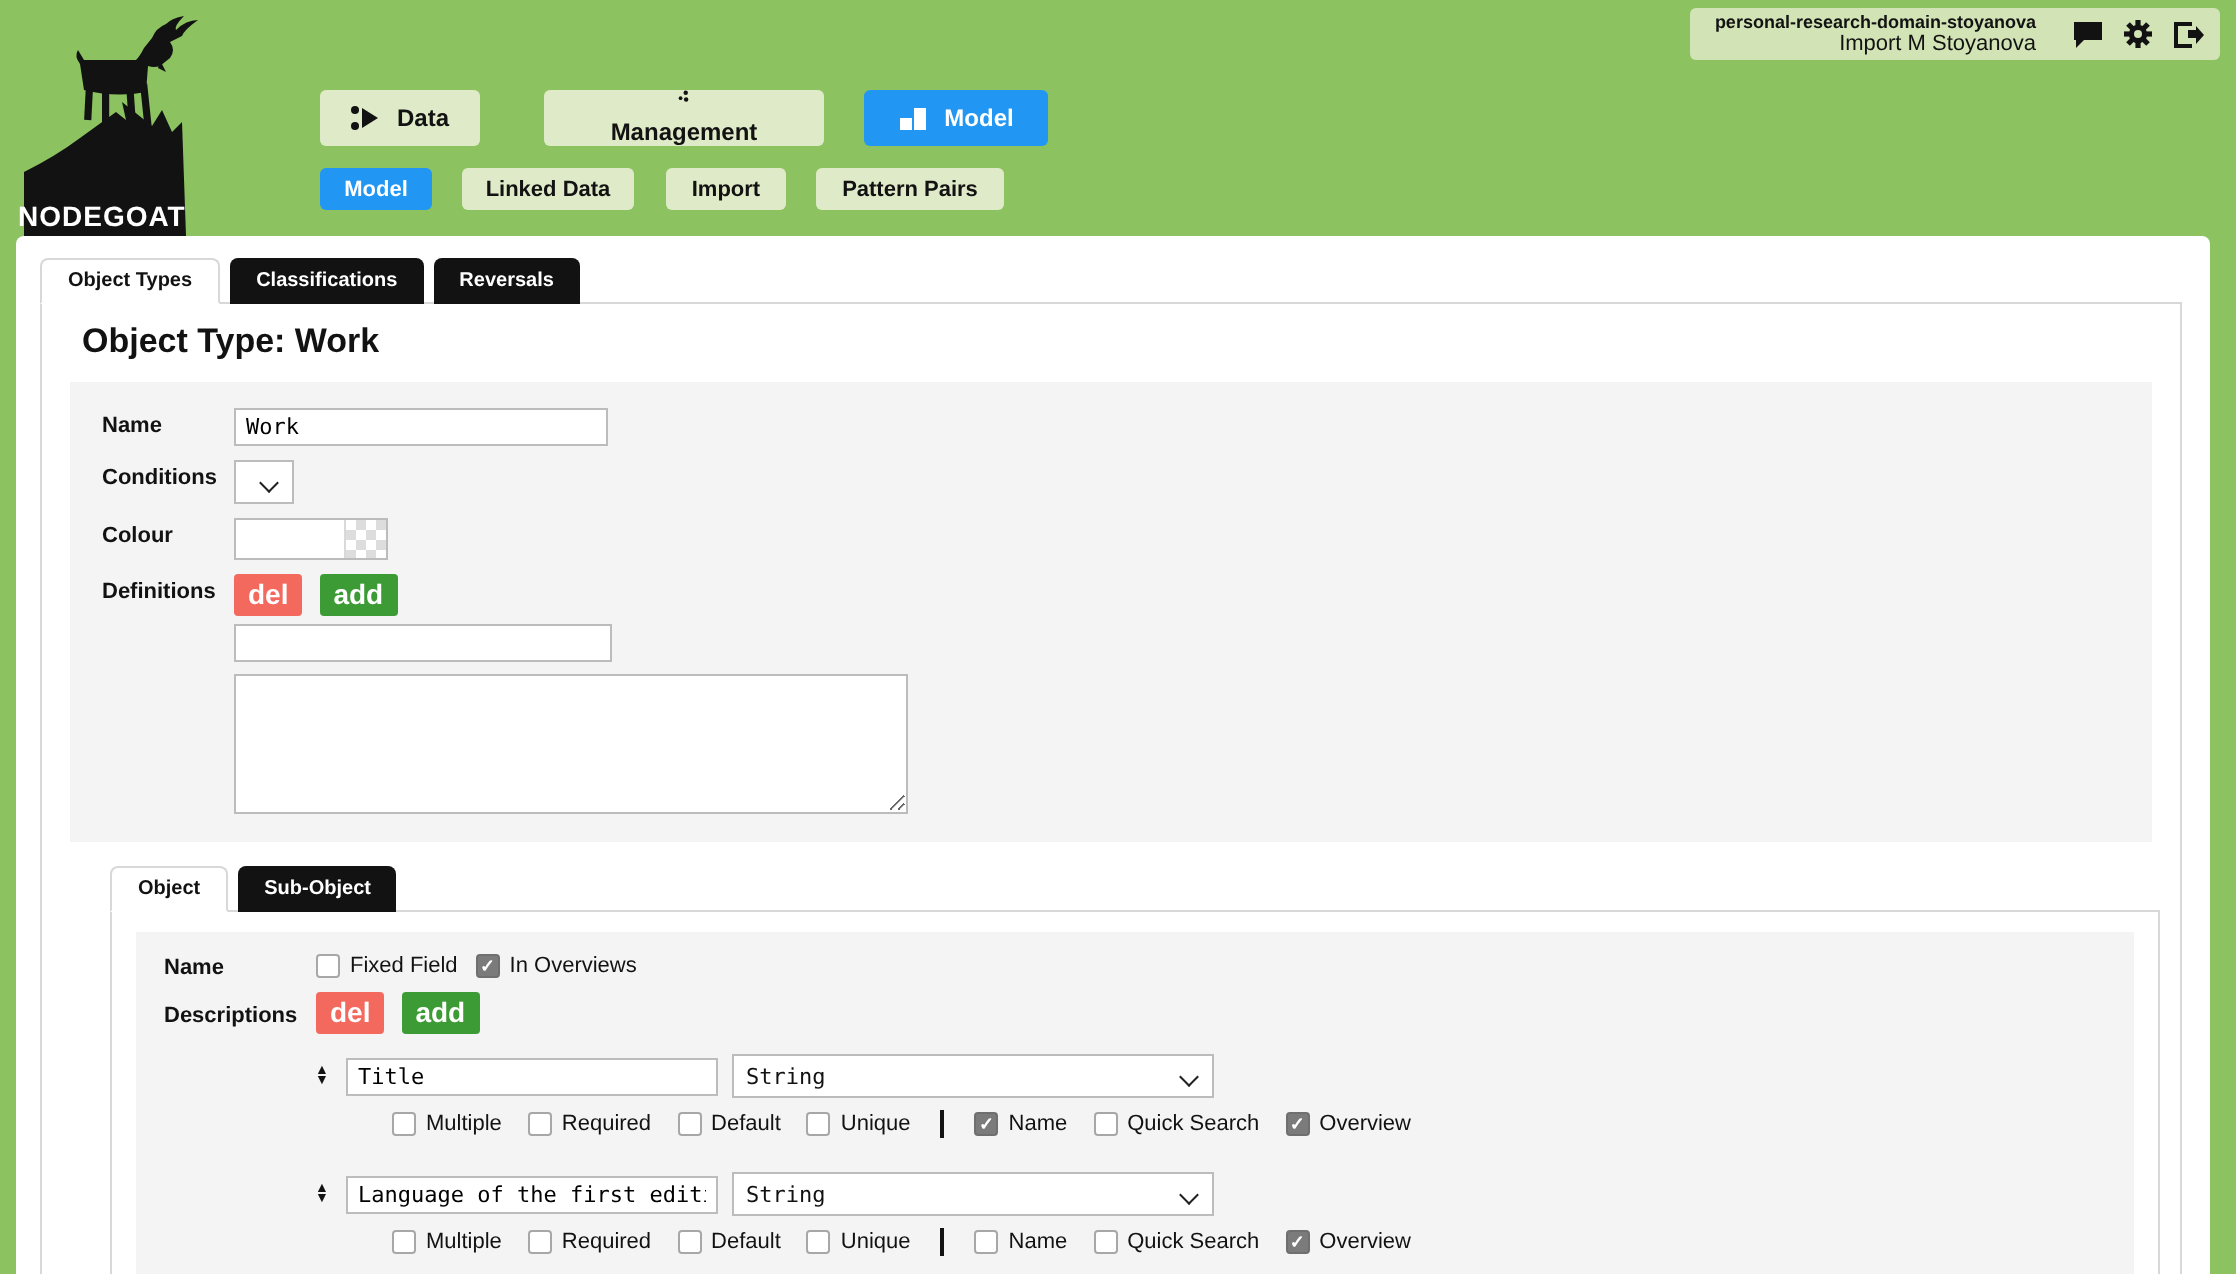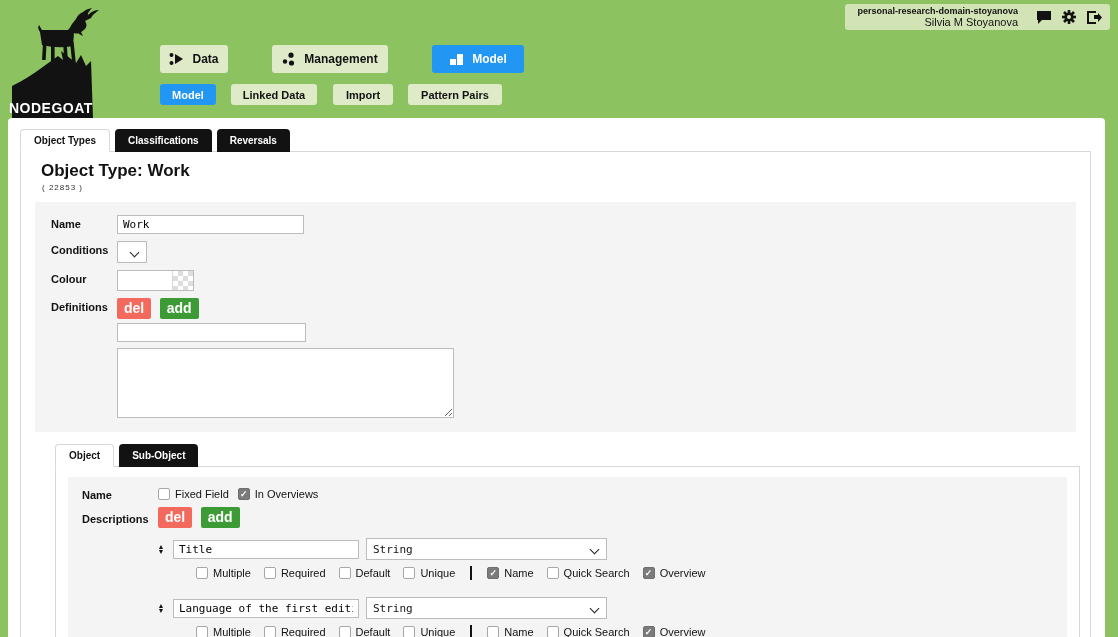--- a/index.html
+++ b/index.html
@@ -156,21 +156,21 @@
 
       <path d="M74 26 L77 32 L73 30 Z"></path>
     </g>
   </svg>
   <div class="logo-text">NODEGOAT</div>
 </div>
 
 <div class="user-box">
   <div class="user-text">
     <div class="user-domain">personal-research-domain-stoyanova</div>
-    <div class="user-name">Silvia M Stoyanova</div>
+    <div class="user-name">Import M Stoyanova</div>
   </div>
   <div class="hdr-icons">
     <span>
       <svg width="16" height="15" viewBox="0 0 16 15">
           <path fill="#121212" d="M1 1 h14 v9 h-9 l-4 4 v-4 h-1 z"></path>
         </svg>
     </span>
     <span>
       <svg width="16" height="16" viewBox="0 0 16 16">
         <g stroke="#121212" stroke-width="2.6">
@@ -185,29 +185,29 @@
     </span>
     <span>
       <svg width="16" height="15" viewBox="0 0 16 15">
         <path fill="none" stroke="#121212" stroke-width="2" d="M10 2 H2 V13 H10"></path>
         <path fill="#121212" d="M8 5 h4 V3 l4 4.5 L12 12 V9 H8 Z"></path>
       </svg>
     </span>
   </div>
 </div>
 
-<div class="nav1-btn" style="left:160px;width:68px;">
+<div class="nav1-btn" style="left:160px;width:80px;">
   <svg width="15" height="14" viewBox="0 0 15 14">
     <circle cx="2.5" cy="3" r="2" fill="#121212"></circle>
     <circle cx="2.5" cy="11" r="2" fill="#121212"></circle>
     <path d="M6 2 L14 7 L6 12 Z" fill="#121212"></path>
   </svg>
   <span>Data</span>
 </div>
-<div class="nav1-btn" style="left:272px;width:116px;">
+<div class="nav1-btn" style="left:272px;width:140px;flex-direction:column;">
   <svg width="14" height="14" viewBox="0 0 14 14">
     <circle cx="9" cy="3.2" r="2.6" fill="#121212"></circle>
     <circle cx="3" cy="9.5" r="2.2" fill="#121212"></circle>
     <circle cx="9.5" cy="11" r="2.6" fill="#121212"></circle>
   </svg>
   <span>Management</span>
 </div>
 <div class="nav1-btn active" style="left:432px;width:92px;">
   <svg width="15" height="14" viewBox="0 0 15 14">
     <rect x="1" y="7" width="6" height="6" fill="#fff"></rect>
@@ -238,21 +238,20 @@
     <div class="tab">
       <span>Classifications</span>
     </div>
     <div class="tab">
       <span>Reversals</span>
     </div>
   </div>
 
   <div class="panel">
     <div class="page-title">Object Type: Work</div>
-    <div class="page-id">( 22853 )</div>
 
     <div class="graybox">
       <div class="frow">
         <div class="flabel">Name</div>
         <input class="txt" style="width: 187px;" value="Work">
       </div>
       <div class="frow">
         <div class="flabel">Conditions</div>
         <div class="fselect" style="width:28px;"></div>
       </div>

